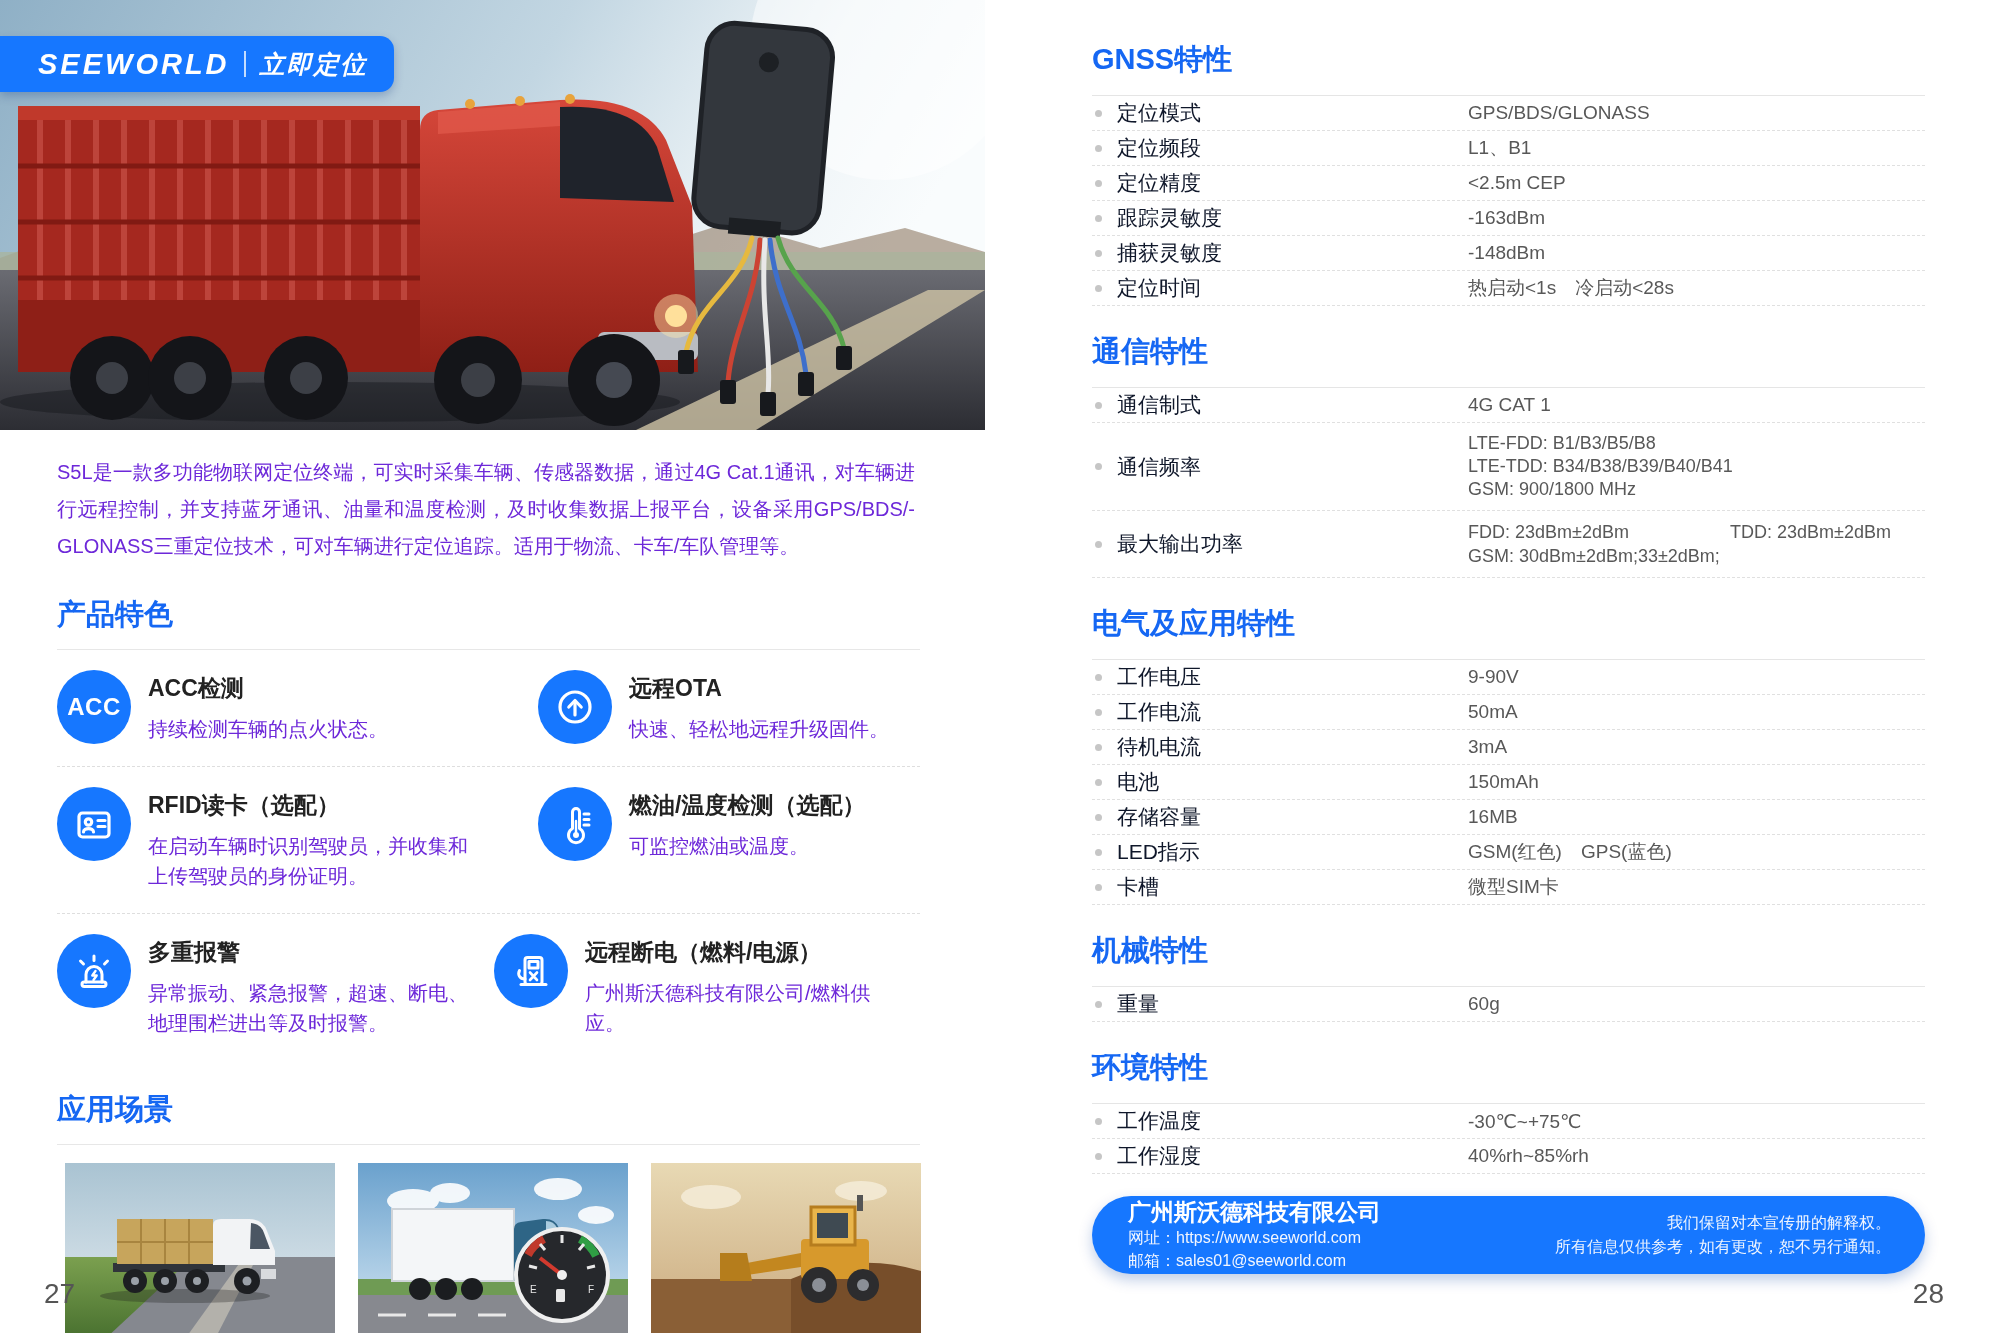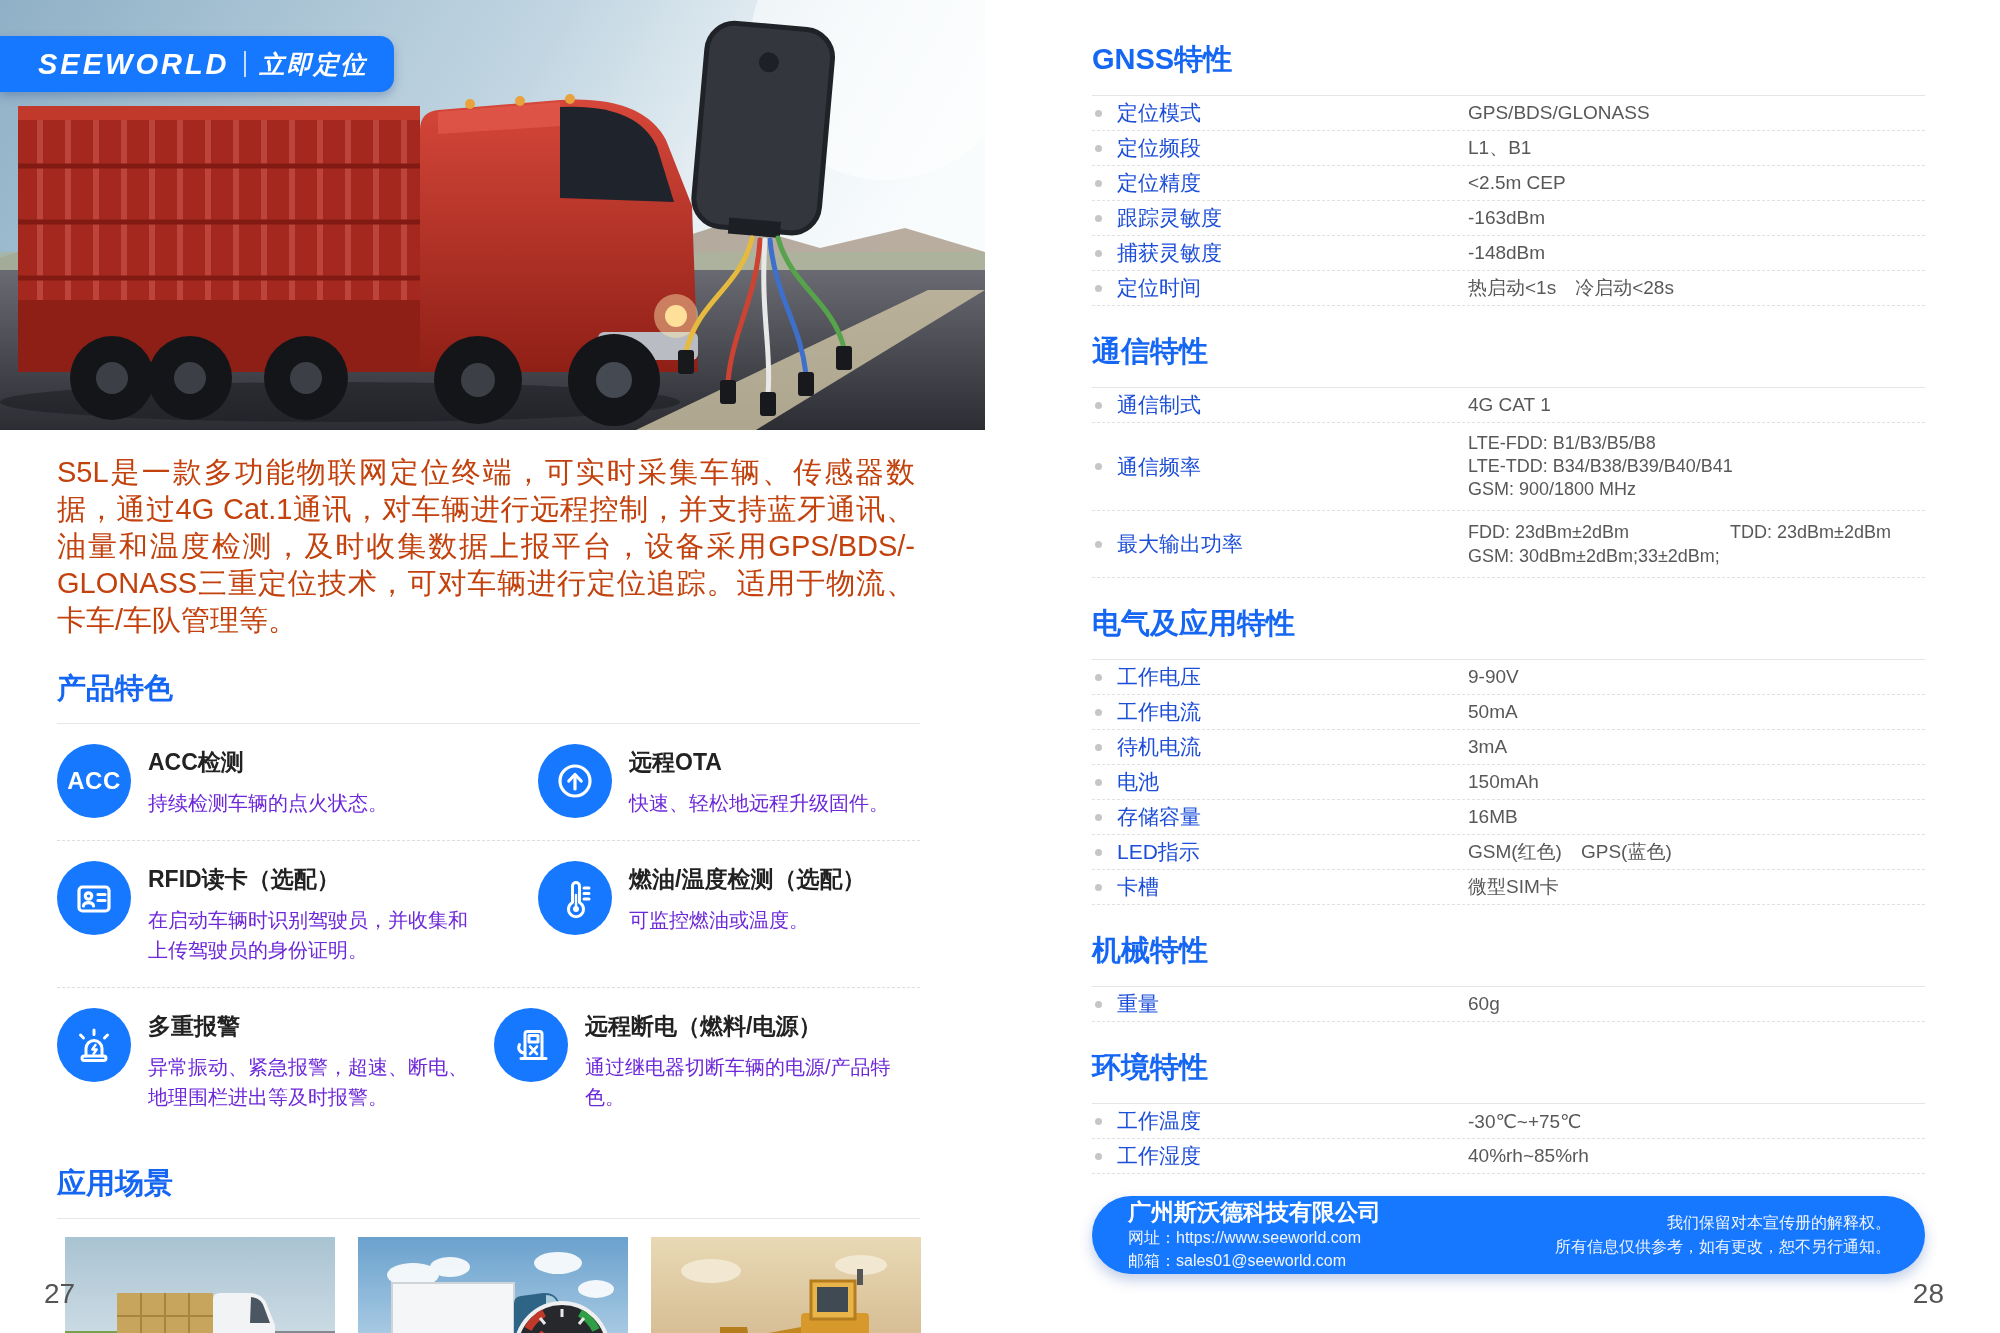--- a/index.html
+++ b/index.html
@@ -18,21 +18,21 @@
   .badge{position:absolute;left:0;top:36px;height:56px;background:var(--brand);
          border-radius:0 14px 14px 0;display:flex;align-items:center;gap:14px;
          padding:0 26px 0 38px;box-shadow:0 4px 10px rgba(0,40,120,.25);}
   .badge-brand{color:#fff;font-weight:bold;font-style:italic;font-size:29px;letter-spacing:3px;}
   .badge-div{width:2px;height:26px;background:rgba(255,255,255,.75);}
   .badge-tag{color:#fff;font-weight:bold;font-style:italic;font-size:25px;letter-spacing:2px;}
   .hero-title{position:absolute;left:150px;top:110px;color:#fff;text-shadow:0 3px 12px rgba(0,0,0,.38);}
   .hero-title .t1{font-size:62px;font-weight:bold;line-height:1.2;}
   .hero-title .t2{font-size:54px;font-weight:bold;line-height:1.25;}
 
-  .intro{margin:24px 0 0 57px;width:858px;font-size:29px;line-height:37px;color:#c2410c;text-align:justify;}
+  .intro{margin:24px 0 0 57px;width:858px;font-size:20px;line-height:37px;color:#6d28d9;text-align:justify;}
 
   .left-sec-h{margin:30px 0 0 57px;font-size:29px;font-weight:bold;color:var(--heading);}
   .left-rule{margin:14px 0 0 57px;width:863px;border-top:1px solid #e7e7e7;}
 
   .features{margin-left:57px;width:863px;}
   .feature-row{display:flex;padding:20px 0 22px;}
   .feature-row.sep{border-bottom:1px dashed #dedede;gap:44px;}
   .feature{display:flex;}
   .feature.c1{width:437px;flex:none;}
   .feature.c2{flex:1;}
@@ -52,21 +52,21 @@
   .pageno.pr{right:56px;top:1278px;}
 
   
   .page-right{position:absolute;left:1092px;top:40px;width:833px;}
   .spec-section{margin-top:26px;}
   .spec-section:first-child{margin-top:0;}
   .sec-h{font-size:29px;font-weight:bold;color:var(--heading);}
   .h-rule{border-top:1px solid #e5e5e5;margin-top:15px;}
   .spec-row{position:relative;display:flex;align-items:center;min-height:35px;border-bottom:1px dashed #e0e0e0;}
   .dot{width:7px;height:7px;border-radius:50%;background:#c6c6c6;margin:0 15px 0 3px;flex:none;}
-  .spec-label{width:351px;flex:none;font-size:21px;color:#1d4ed8;}
+  .spec-label{width:351px;flex:none;font-size:21px;color:#0f172a;}
   .spec-value{flex:1;font-size:19px;color:#585858;}
   .spec-row.tall{padding:9px 0;}
   .value-line{font-size:18px;line-height:23px;color:#585858;}
   .power-line1{display:grid;grid-template-columns:262px auto;font-size:18px;line-height:24px;color:#585858;}
   .power-line2{font-size:18px;line-height:24px;color:#585858;}
 
   .footer-pill{margin-top:22px;height:78px;background:var(--brand);border-radius:39px;
                display:flex;align-items:center;justify-content:space-between;padding:0 34px 0 36px;
                box-shadow:0 6px 14px rgba(0,60,160,.25);}
   .fp-left{color:#fff;}
@@ -251,21 +251,21 @@
             <svg width="44" height="44" viewBox="0 0 44 44" fill="none" stroke="#fff" stroke-width="3" stroke-linecap="round" stroke-linejoin="round">
               <rect x="16" y="8.5" width="17" height="27" rx="2.5"></rect>
               <rect x="20" y="12.5" width="9" height="6.5"></rect>
               <path d="M21 23.5 l7 7.5 M28 23.5 l-7 7.5" stroke-width="2.6"></path>
               <path d="M16 30 c-5.5 0 -7.5 -4.5 -5.5 -8.5"></path>
               <path d="M12 35.5 h25"></path>
             </svg>
           </div>
           <div class="f-text">
             <div class="f-title">远程断电（燃料/电源）</div>
-            <div class="f-desc">通过继电器切断车辆的电源/产品特色。</div>
+            <div class="f-desc">广州斯沃德科技有限公司/燃料供应。</div>
           </div>
         </div>
       </div>
     </div>
 
     <h2 class="left-sec-h">应用场景</h2>
     <div class="left-rule"></div>
 
     <div class="scenarios">
       <div class="scene">

